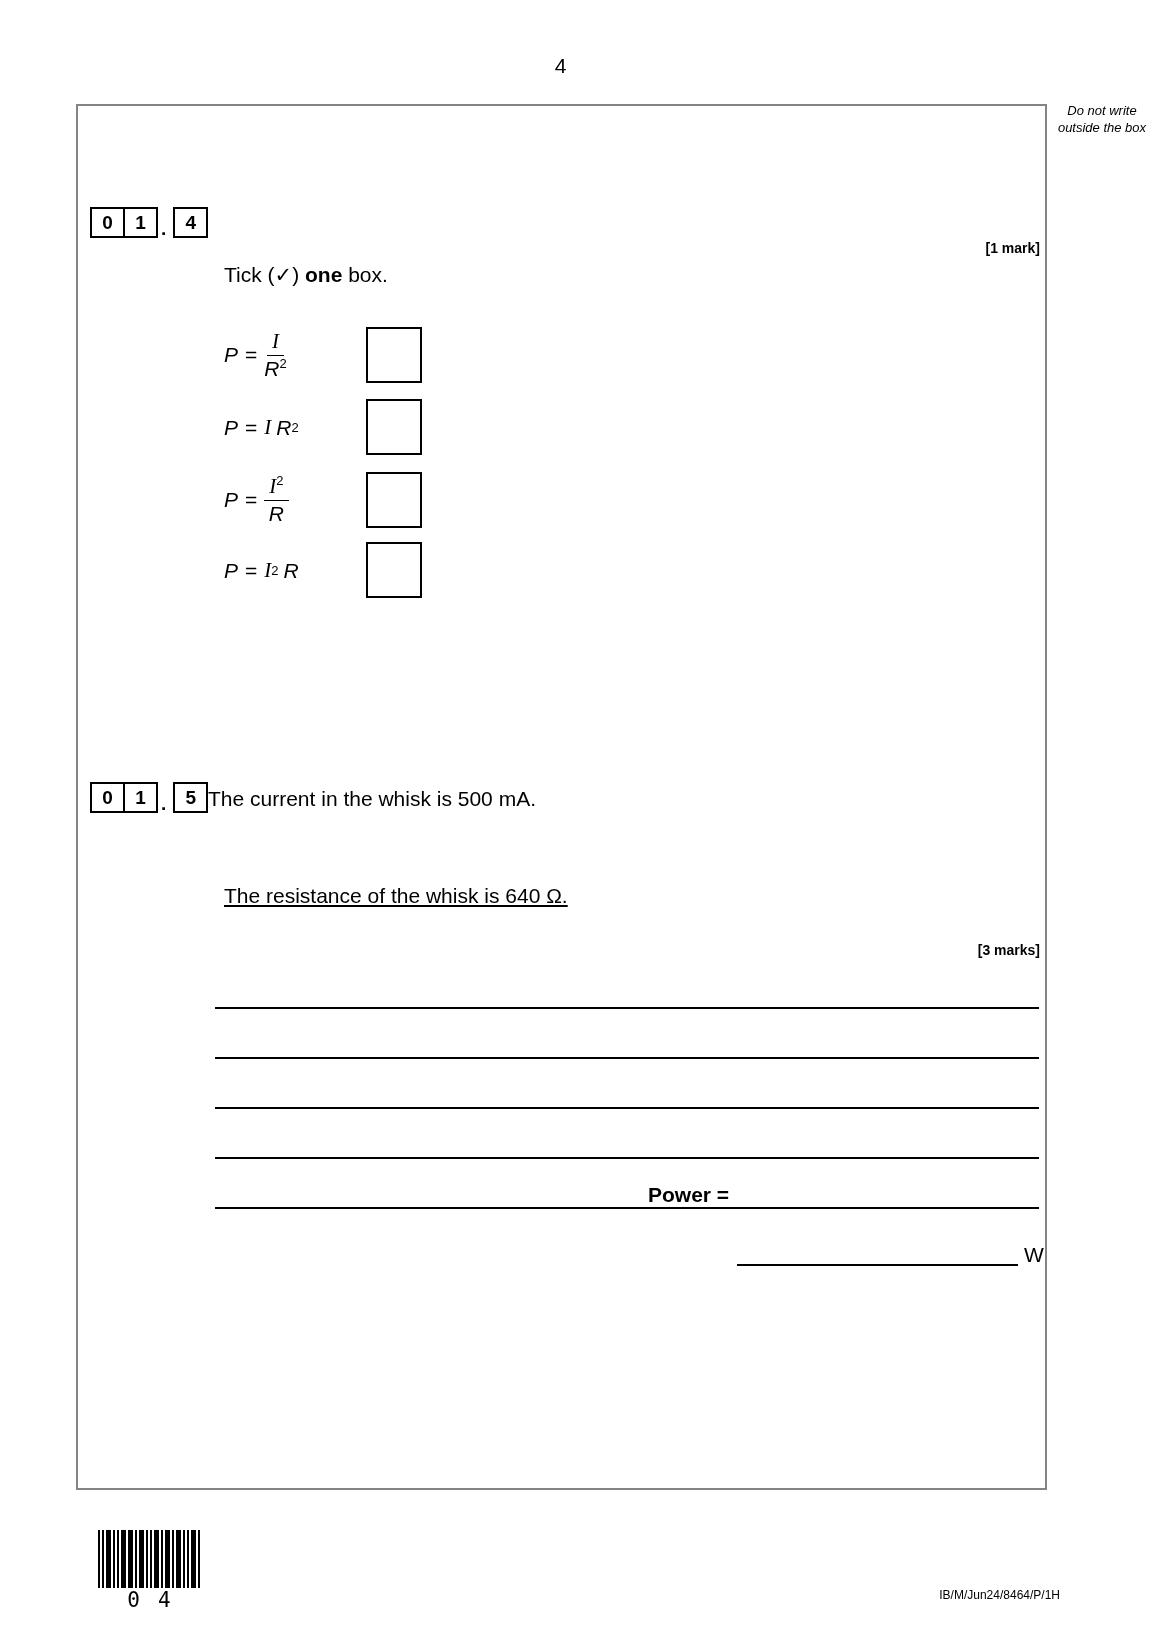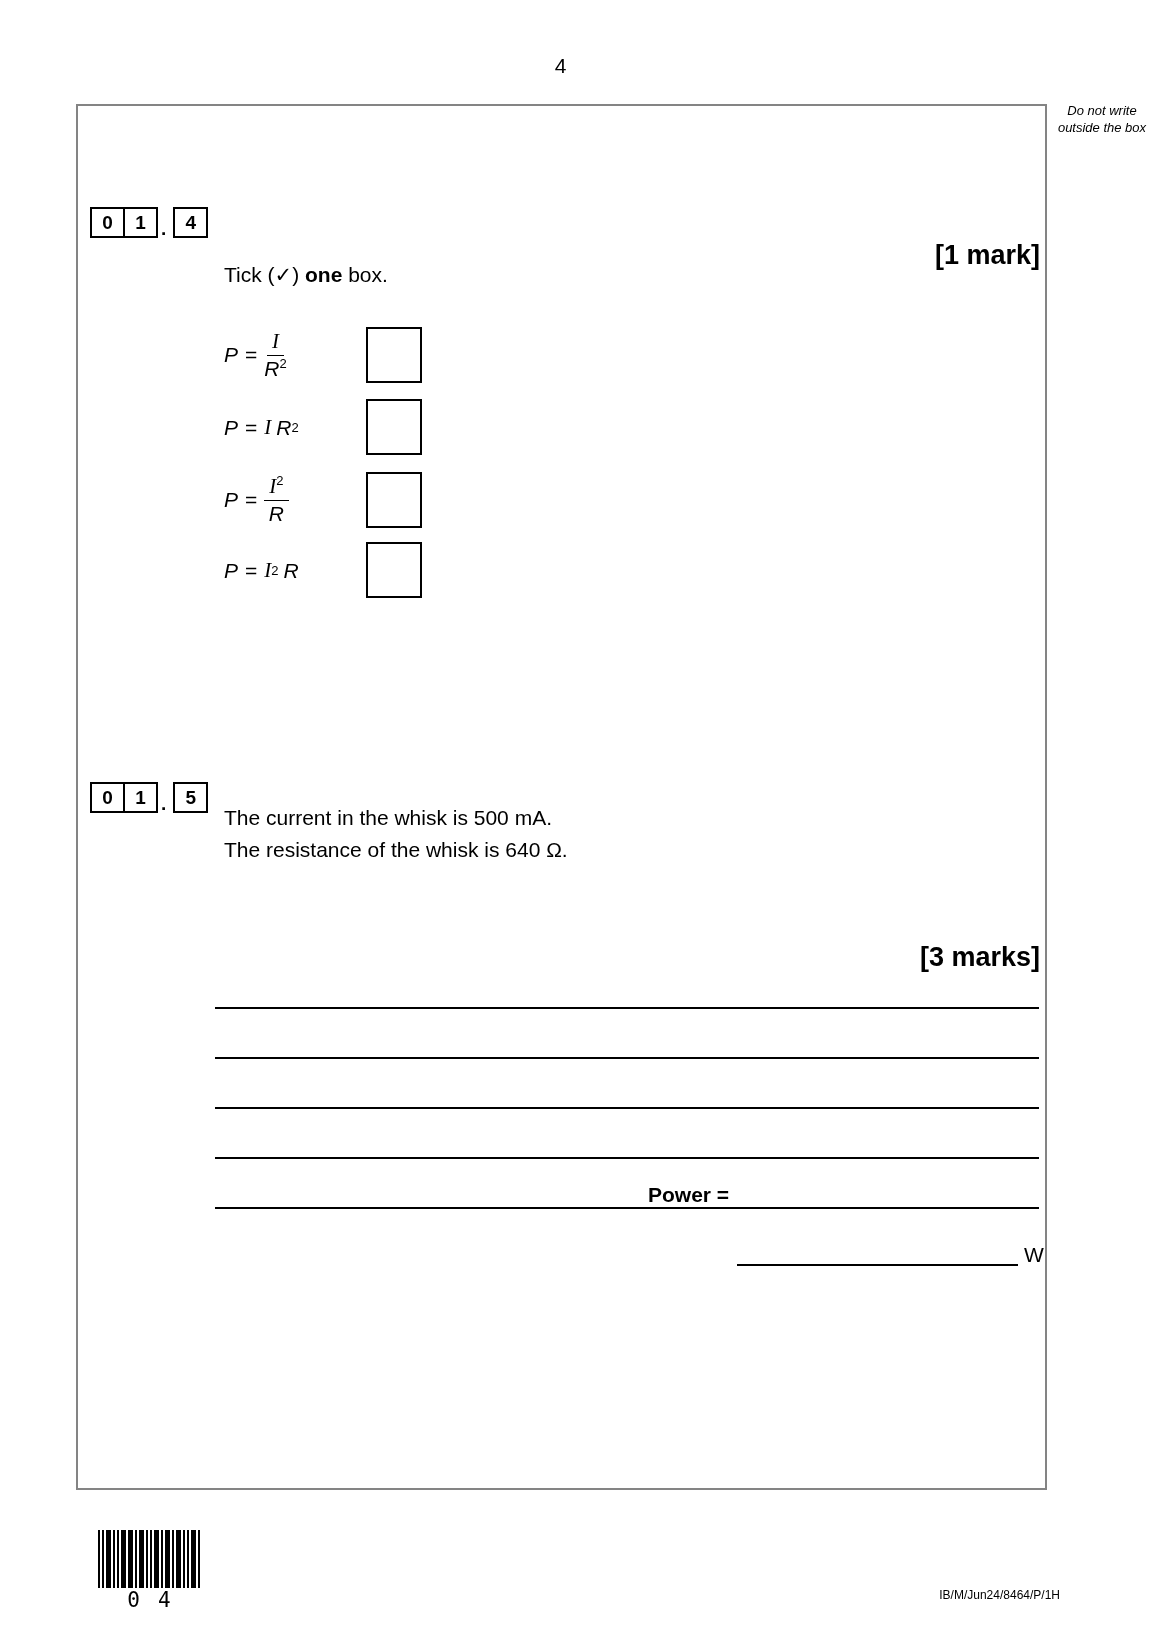--- a/index.html
+++ b/index.html
@@ -50,21 +50,21 @@
   .sp{margin-left:5px;}
   .tick-box{
     position:absolute;left:366px;width:52px;height:52px;
     border:2px solid #000;background:#fff;
   }
   .answer-line{
     position:absolute;left:215px;width:824px;height:0;
     border-top:2px solid #000;
   }
   .blank-line{position:absolute;height:0;border-top:2px solid #000;}
-  .marks{position:absolute;right:118px;font-weight:bold;font-size:27px;white-space:nowrap;}
+  .marks{position:absolute;right:118px;font-weight:bold;font-size:14px;white-space:nowrap;}
   .barcode-digits{
     left:98px;top:1588px;width:102px;
     display:flex;justify-content:center;gap:18px;
     font-family:"DejaVu Sans Mono","Liberation Mono",monospace;
     font-size:21px;
   }
   .footer-ref{right:98px;top:1588px;font-size:12px;}
 </style>
 </head>
 <body>
@@ -130,22 +130,22 @@
   </div>
   <div class="tick-box" style="top:542px;"></div>
 
   <div class="abs qnum" style="left:90px;top:782px;">
     <div class="qnum-cell">0</div>
     <div class="qnum-cell joined">1</div>
     <div class="qnum-dot">.</div>
     <div class="qnum-cell sep">5</div>
   </div>
 
-  <div class="abs t" style="left:224px;top:786px;margin-top:19px;">The current in the whisk is 500 mA.</div>
-  <div class="abs t" style="left:224px;top:837px;">The resistance of the whisk is 640 Ω.</div>
+  <div class="abs t" style="left:208px;top:786px;">The current in the whisk is 500 mA.</div>
+  <div class="abs t" style="left:224px;top:883px;text-decoration:underline;">The resistance of the whisk is 640 Ω.</div>
 
   <div class="marks" style="top:942px;">[3 marks]</div>
 
   <div class="answer-line" style="top:1007px;"></div>
   <div class="answer-line" style="top:1057px;"></div>
   <div class="answer-line" style="top:1107px;"></div>
   <div class="answer-line" style="top:1157px;"></div>
   <div class="answer-line" style="top:1207px;"></div>
 
   <div class="abs t" style="left:648px;top:1182px;font-weight:bold;">Power =</div>

